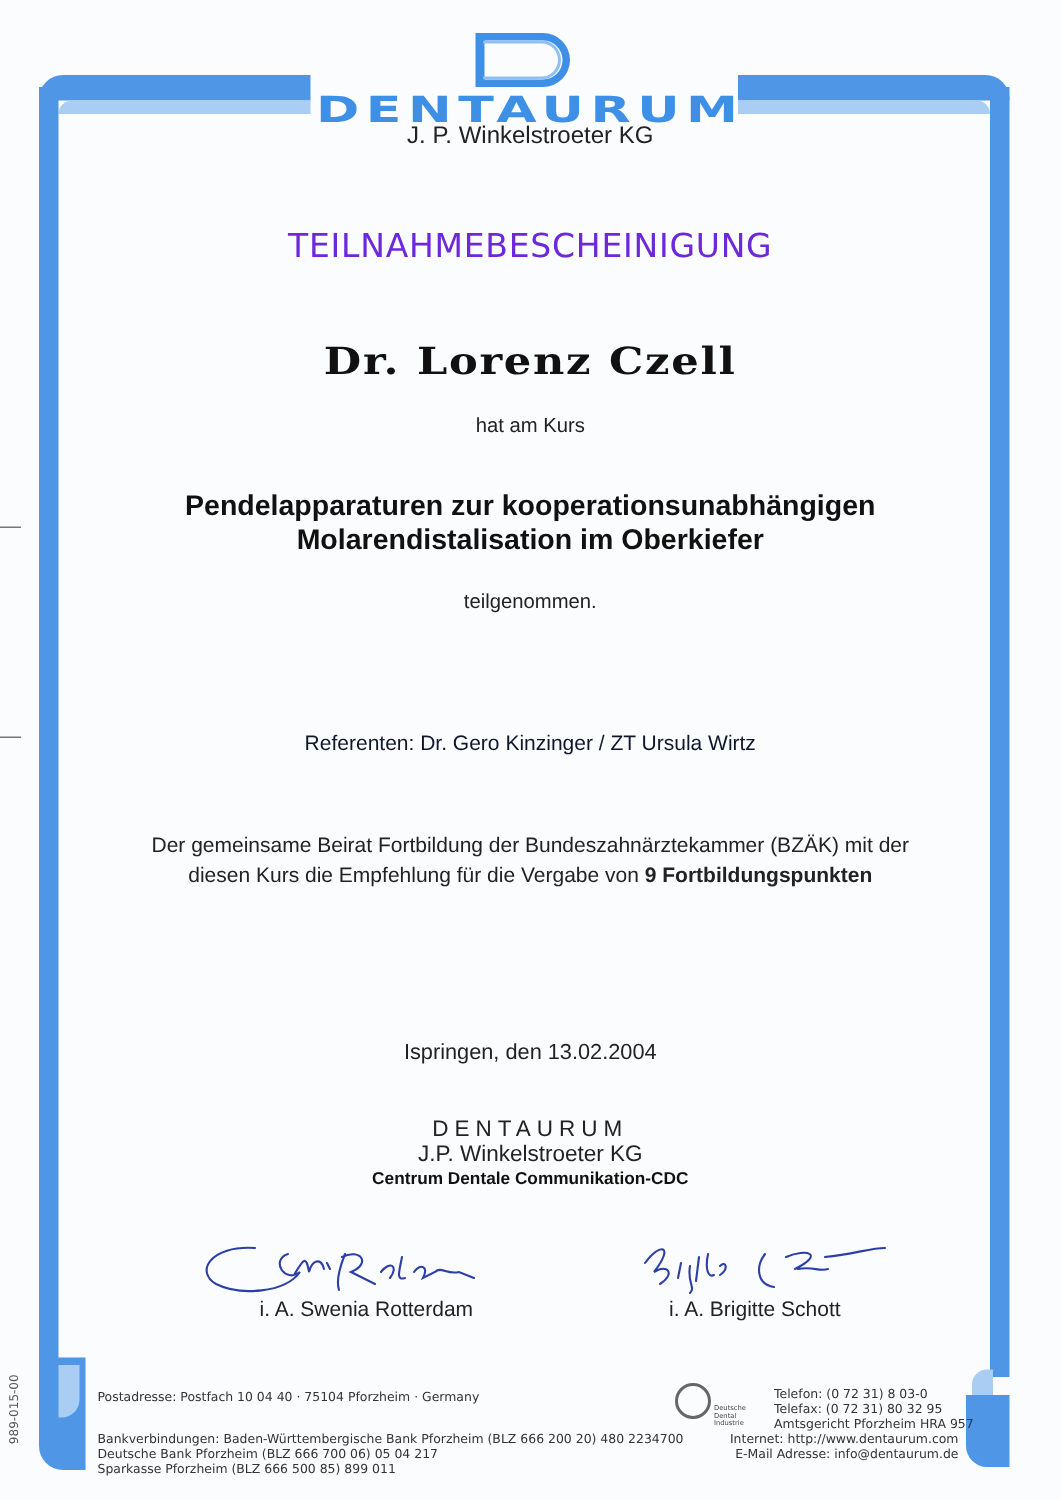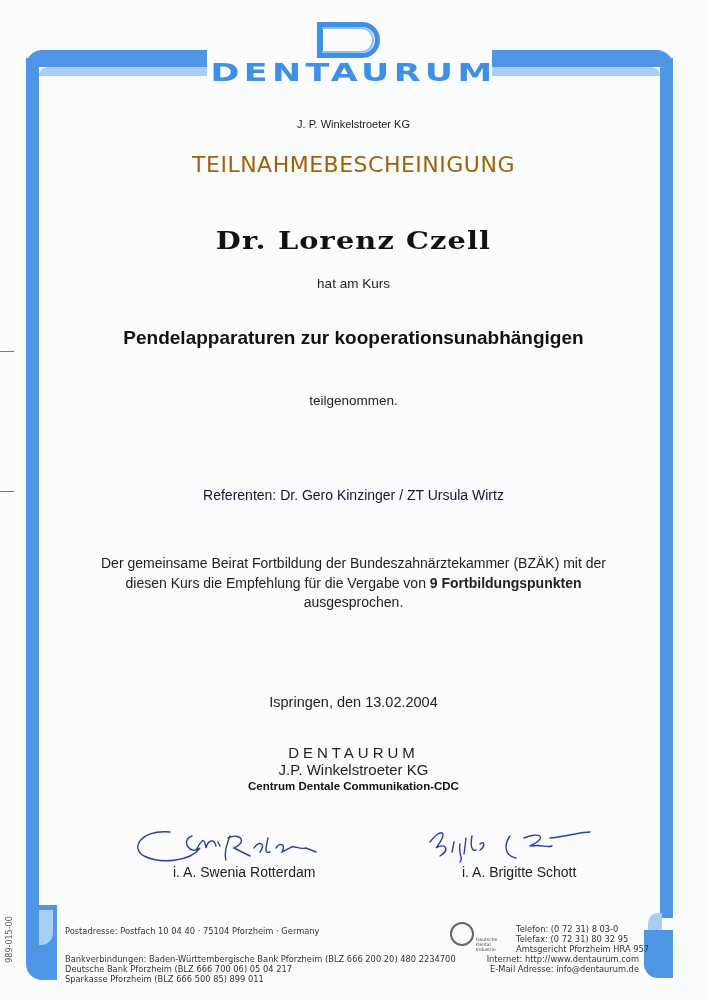--- a/index.html
+++ b/index.html
@@ -21,23 +21,23 @@
   .bl-base { left:26px; top:905px; width:31px; height:75px; border-bottom-left-radius:16px; }
   .br-light { left:648px; top:913px; width:14px; height:28px; border-top-left-radius:10px; }
   .br-base { left:644px; top:930px; width:29px; height:48px; border-bottom-left-radius:14px; }
 
   .logo-word { top:59px; left:0; width:707px; text-align:center; font-family:"DejaVu Sans", sans-serif;
                font-weight:bold; font-size:24px; letter-spacing:3px; color:#3e8fe6; transform:scaleX(1.45); }
   .logo-d { left:317px; top:22px; width:63px; height:36px; border:5px solid #3e8fe6; border-left-width:6px;
             border-radius:0 22px 22px 0; box-sizing:border-box; }
   .logo-d-inner { left:322px; top:27px; width:52px; height:26px; border:2px solid #8ec0f5;
                   border-radius:0 16px 16px 0; box-sizing:border-box; border-left:none; }
-  .logo-sub { top:82px; font-size:11px; color:#222;margin-top:36px; }
+  .logo-sub { top:82px; font-size:16px; color:#222; }
 
-  .title { top:152px; font-family:"DejaVu Sans", sans-serif; font-size:22px; letter-spacing:0.5px; color:#a16207; }
+  .title { top:152px; font-family:"DejaVu Sans", sans-serif; font-size:22px; letter-spacing:0.5px; color:#6d28d9; }
   .name { top:226px; font-family:"DejaVu Serif", serif; font-weight:bold; font-size:25px; letter-spacing:1px; color:#111; transform:scaleX(1.15); }
   .small { font-size:13.5px; color:#222; }
   .course { top:326px; font-size:19px; font-weight:bold; line-height:23px; color:#111; }
   .para { top:554px; font-size:14px; line-height:19.5px; color:#222; }
   .dent { top:744px; font-size:15px; letter-spacing:4px; color:#222; }
   .jpw { top:761px; font-size:15px; color:#222; }
   .cdc { top:780px; font-size:11.5px; font-weight:bold; color:#111; }
   .sig-name { font-size:14px; color:#222;padding-left:26px; }
   .sig-line { font-family:"DejaVu Serif", serif; font-style:italic; color:#2b3fa7; font-size:28px; }
 
@@ -67,49 +67,49 @@
 <div class="abs logo-d"></div>
 <div class="abs logo-d-inner"></div>
 <div class="abs logo-word">DENTAURUM</div>
 <div class="abs center logo-sub">J. P. Winkelstroeter KG</div>
 
 <div class="abs center title">TEILNAHMEBESCHEINIGUNG</div>
 <div class="abs center name">Dr. Lorenz Czell</div>
 <div class="abs center small" style="top:276px">hat am Kurs</div>
 <div class="abs center course">
   <div>Pendelapparaturen zur kooperationsunabhängigen</div>
+  <div>Molarendistalisation im Oberkiefer</div>
 </div>
 <div class="abs center small" style="top:393px">teilgenommen.</div>
 <div class="abs center" style="top:487px;font-size:14px;color:#0f172a;">Referenten: Dr. Gero Kinzinger / ZT Ursula Wirtz</div>
 
 <div class="abs center para">
   <div>Der gemeinsame Beirat Fortbildung der Bundeszahnärztekammer (BZÄK) mit der</div>
   <div><span>diesen Kurs die Empfehlung für die Vergabe von </span><b>9 Fortbildungspunkten</b></div>
-  <div>ausgesprochen.</div>
 </div>
 
 <div class="abs center" style="top:694px;font-size:14.5px;color:#222;">Ispringen, den 13.02.2004</div>
 
 <div class="abs center dent">DENTAURUM</div>
 <div class="abs center jpw">J.P. Winkelstroeter KG</div>
 <div class="abs center cdc">Centrum Dentale Communikation-CDC</div>
 
 <div class="abs sig-line" style="left:130px;top:826px;">
   <svg width="200" height="46" viewBox="0 0 200 46">
     <path d="M40 6 C10 4 0 22 14 30 C30 38 60 36 70 22 C60 30 50 14 62 10 M66 24 C72 14 74 10 76 22 C78 14 84 12 86 20 M88 16 L90 20 M100 10 C96 20 94 28 96 34 M98 12 C110 6 118 16 104 22 L120 30 M124 22 C130 14 136 18 130 26 M138 12 C136 22 134 28 140 26 M146 22 C150 16 156 18 152 26 L160 22 C164 18 168 24 176 22 L186 26" fill="none" stroke="#2b3fa7" stroke-width="1.4" stroke-linecap="round"></path>
   </svg>
 </div>
 <div class="abs sig-name" style="left:147px;top:864px;">i. A. Swenia Rotterdam</div>
 
 <div class="abs sig-line" style="left:420px;top:822px;">
   <svg width="180" height="46" viewBox="0 0 180 46">
     <path d="M10 20 C20 6 30 8 16 26 C26 20 30 28 20 34 M34 20 L32 30 M40 22 C38 34 44 36 40 40 M46 16 L44 32 M52 14 C50 24 52 30 56 28 M60 22 C64 18 66 24 60 28 M90 14 C84 22 84 34 96 36 M104 16 C118 10 130 14 110 24 M112 24 C122 22 126 26 132 24 M130 16 C150 14 160 10 170 10" fill="none" stroke="#2b3fa7" stroke-width="1.4" stroke-linecap="round"></path>
   </svg>
 </div>
-<div class="abs sig-name" style="left:436px;top:864px;">i. A. Brigitte Schott</div>
+<div class="abs sig-name" style="left:420px;top:864px;">i. A. Brigitte Schott</div>
 
 <div class="abs footer" style="left:65px;top:926px;">
   <div>Postadresse: Postfach 10 04 40 · 75104 Pforzheim · Germany</div>
   <div style="margin-top:18px">Bankverbindungen: Baden-Württembergische Bank Pforzheim (BLZ 666 200 20) 480 2234700</div>
   <div>Deutsche Bank Pforzheim (BLZ 666 700 06) 05 04 217</div>
   <div>Sparkasse Pforzheim (BLZ 666 500 85) 899 011</div>
 </div>
 
 <div class="abs dd-logo"></div>
 <div class="abs dd-text" style="width:22px">Deutsche Dental Industrie</div>

